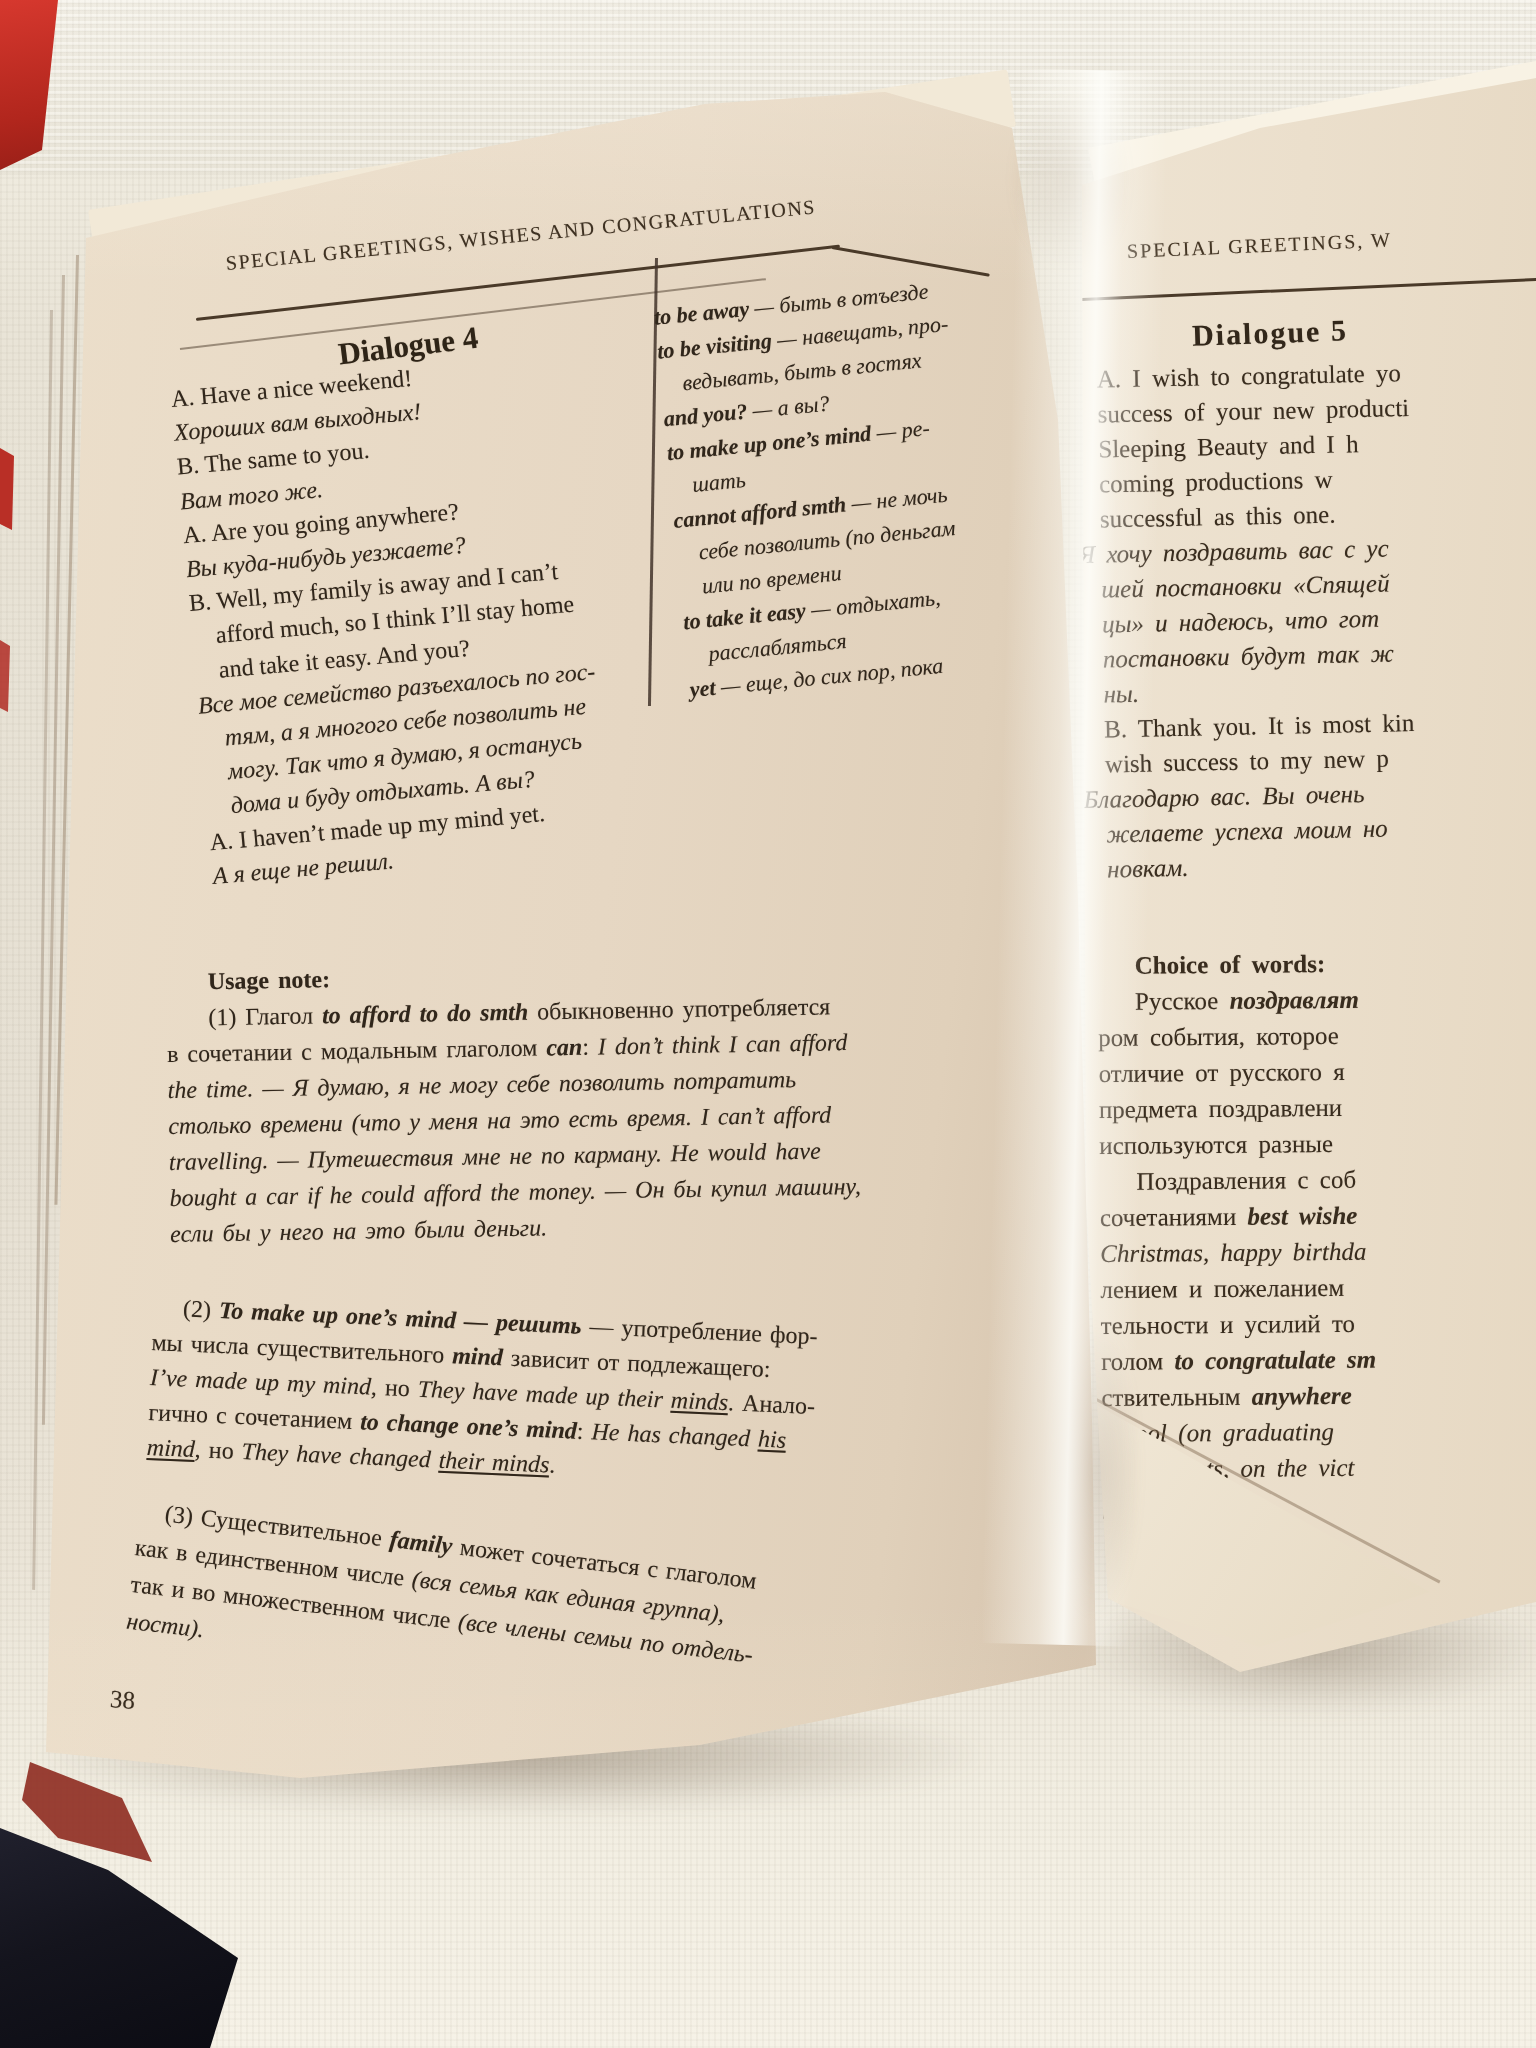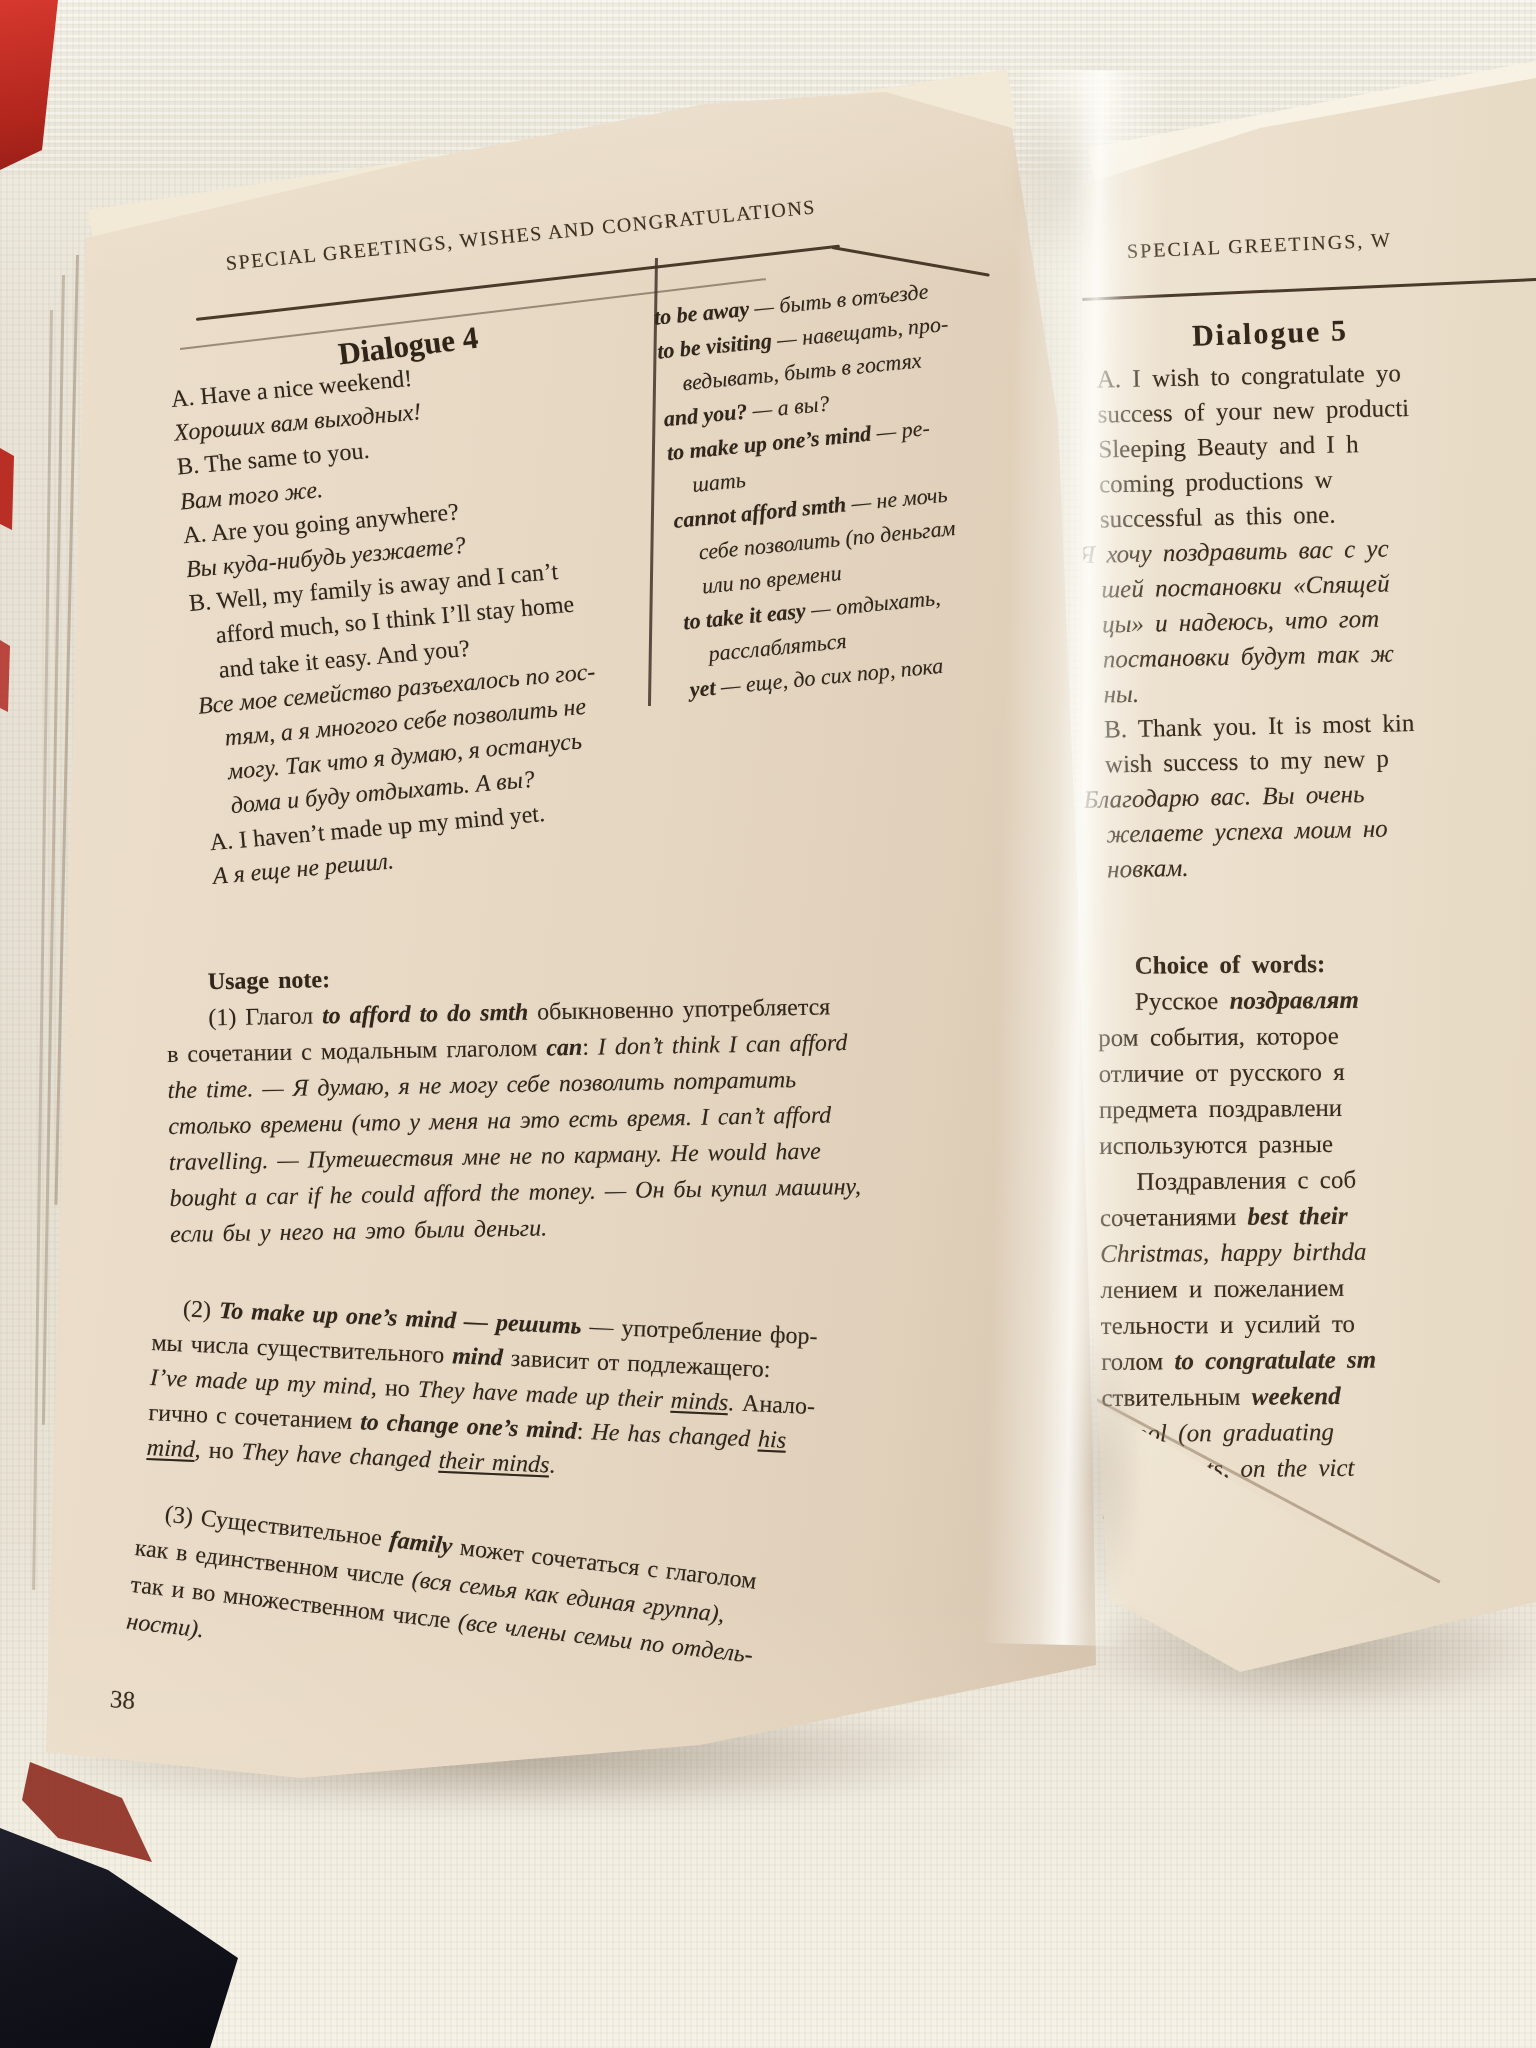--- a/index.html
+++ b/index.html
@@ -240,26 +240,26 @@
       </div>
 
     <div class="tb soft" id="choice" data-name="choice-of-words-lines">
         <div class="tl i1" data-name="text-line"><span class="s-b" data-name="text-segment">Choice of words:</span></div>
         <div class="tl i1" data-name="text-line"><span class="s-r" data-name="text-segment">Русское </span><span class="s-bi" data-name="text-segment">поздравлят</span></div>
         <div class="tl i0" data-name="text-line"><span class="s-r" data-name="text-segment">ром события, которое</span></div>
         <div class="tl i0" data-name="text-line"><span class="s-r" data-name="text-segment">отличие от русского я</span></div>
         <div class="tl i0" data-name="text-line"><span class="s-r" data-name="text-segment">предмета поздравлени</span></div>
         <div class="tl i0" data-name="text-line"><span class="s-r" data-name="text-segment">используются разные</span></div>
         <div class="tl i1" data-name="text-line"><span class="s-r" data-name="text-segment">Поздравления с соб</span></div>
-        <div class="tl i0" data-name="text-line"><span class="s-r" data-name="text-segment">сочетаниями </span><span class="s-bi" data-name="text-segment">best their</span></div>
+        <div class="tl i0" data-name="text-line"><span class="s-r" data-name="text-segment">сочетаниями </span><span class="s-bi" data-name="text-segment">best wishe</span></div>
         <div class="tl i0" data-name="text-line"><span class="s-it" data-name="text-segment">Christmas, happy birthda</span></div>
         <div class="tl i0" data-name="text-line"><span class="s-r" data-name="text-segment">лением и пожеланием</span></div>
         <div class="tl i0" data-name="text-line"><span class="s-r" data-name="text-segment">тельности и усилий то</span></div>
         <div class="tl i0" data-name="text-line"><span class="s-r" data-name="text-segment">голом </span><span class="s-bi" data-name="text-segment">to congratulate sm</span></div>
-        <div class="tl i0" data-name="text-line"><span class="s-r" data-name="text-segment">ствительным </span><span class="s-bi" data-name="text-segment">weekend</span></div>
+        <div class="tl i0" data-name="text-line"><span class="s-r" data-name="text-segment">ствительным </span><span class="s-bi" data-name="text-segment">anywhere</span></div>
         <div class="tl i0" data-name="text-line"><span class="s-it" data-name="text-segment">school (on graduating</span></div>
         <div class="tl i0" data-name="text-line"><span class="s-it" data-name="text-segment">experiments, on the vict</span></div>
         <div class="tl i0" data-name="text-line"><span class="s-it" data-name="text-segment">job, etc.).</span></div>
       </div>
 
     <div class="abs fold-shade" data-name="page-corner-fold"></div>
     <div class="abs fold-crease" data-name="page-fold-crease"></div>
   </div>
 
   <div class="abs gutter-top-shade" data-name="gutter-shadow-top"></div>

